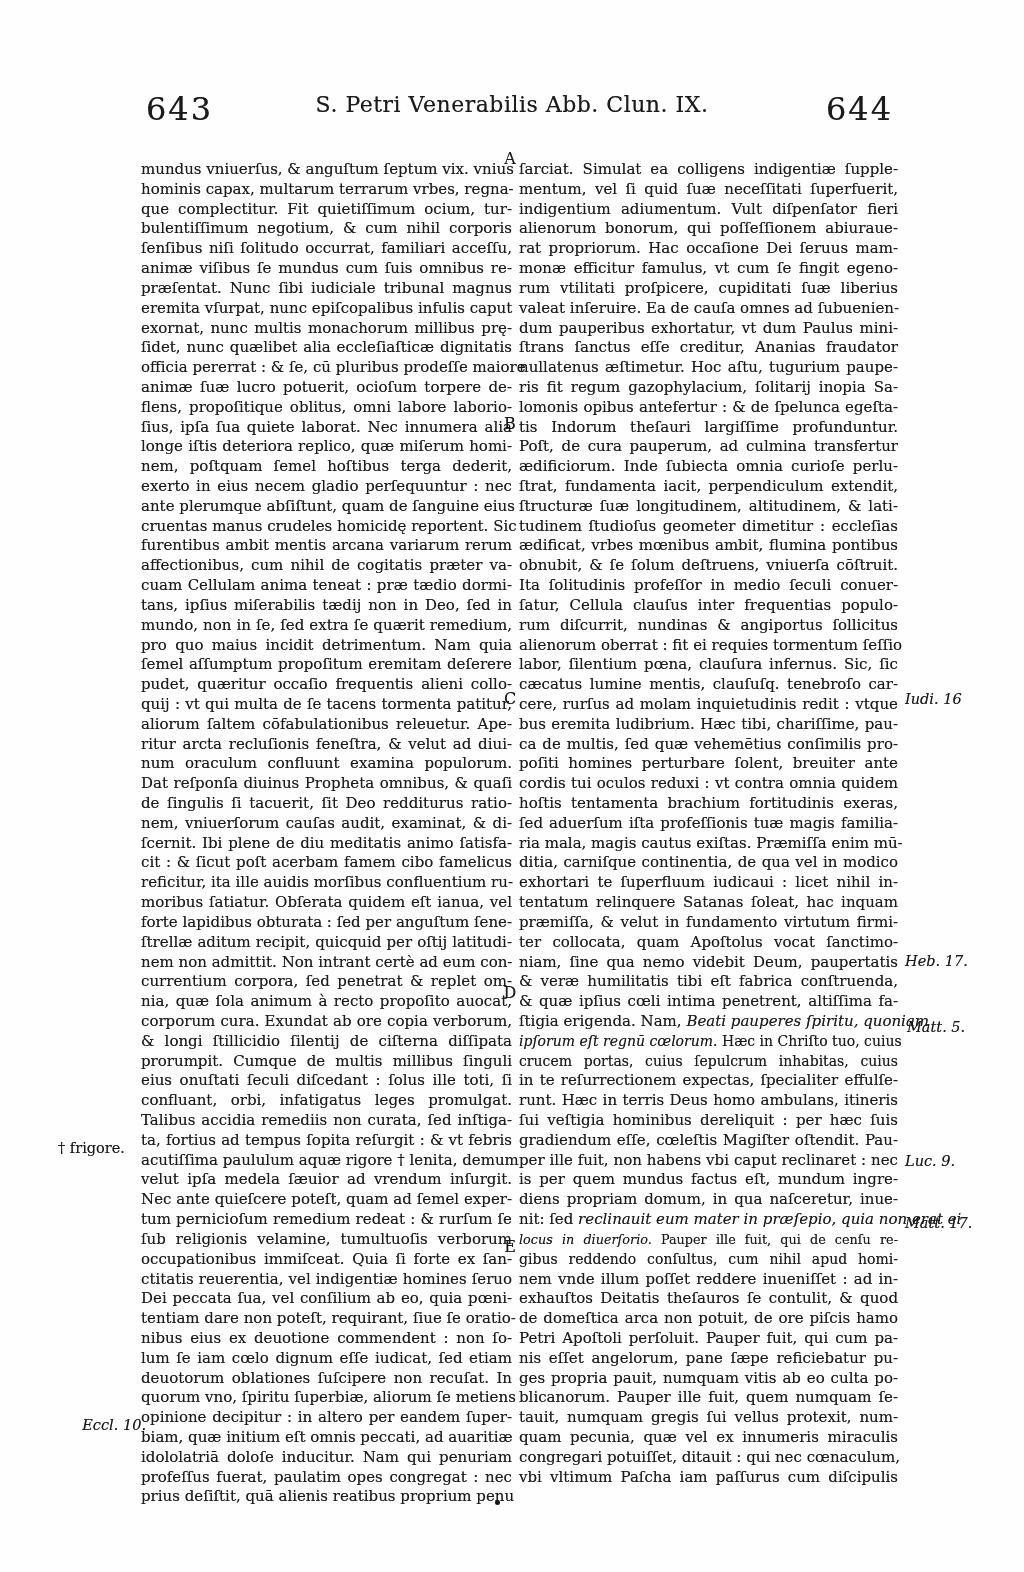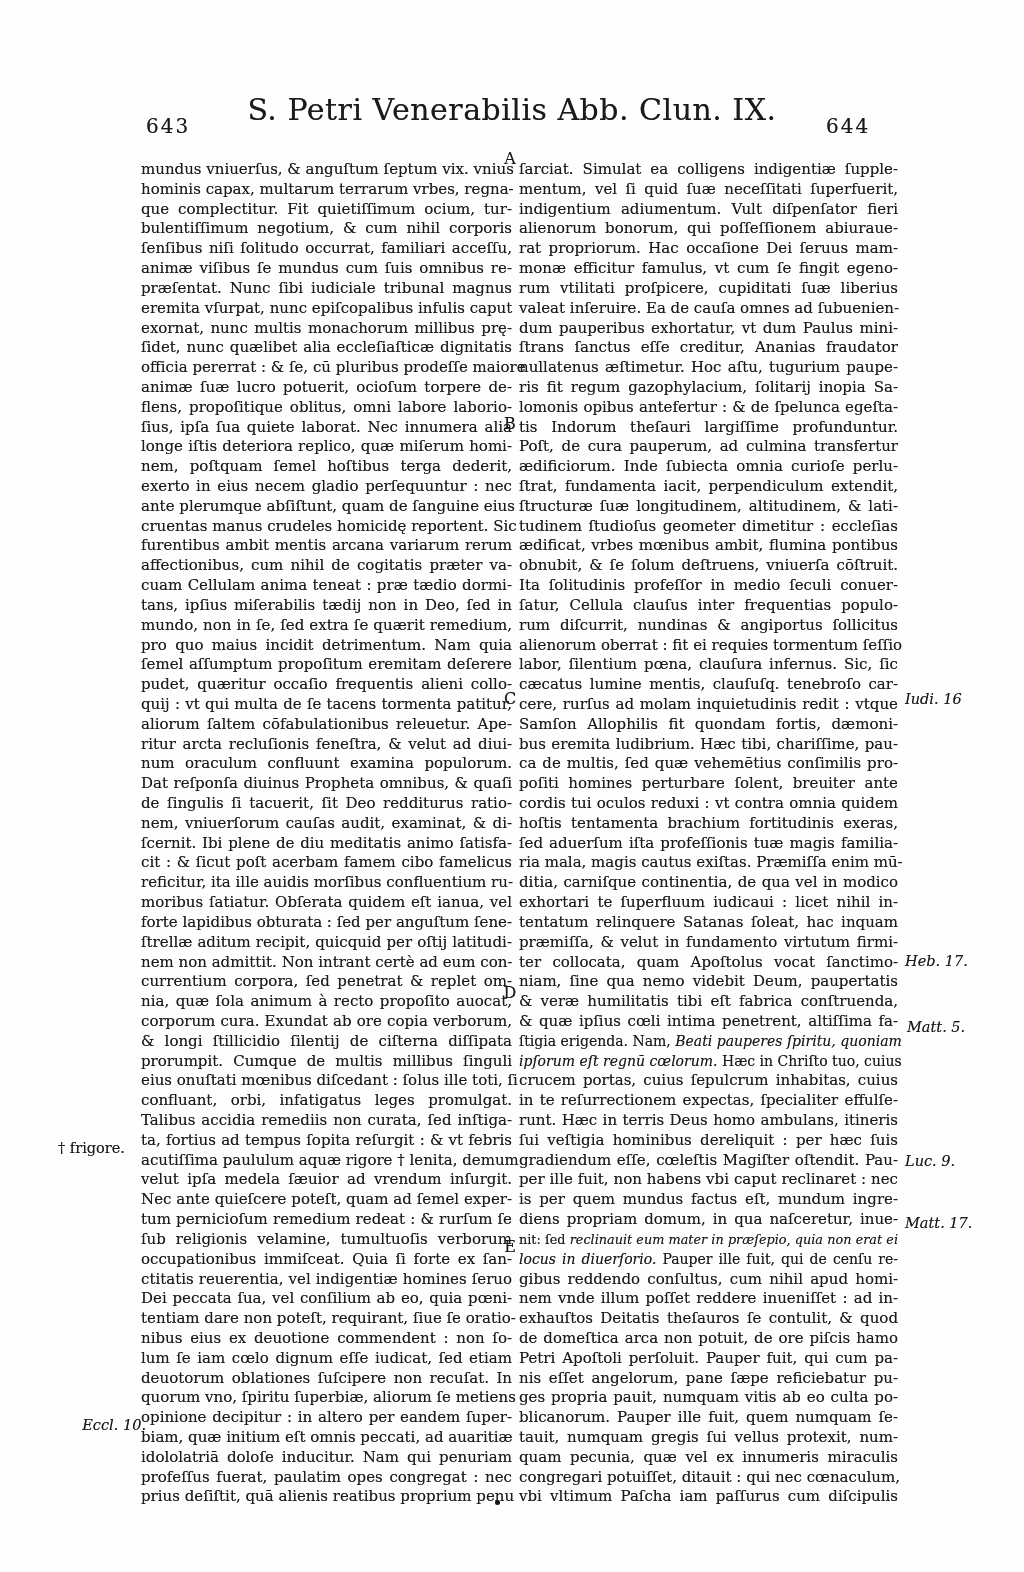--- a/index.html
+++ b/index.html
@@ -3,26 +3,26 @@
 <meta charset="utf-8">
 <style>
   html,body{margin:0;padding:0;}
   body{
     width:1024px;height:1572px;position:relative;overflow:hidden;
     background:#fefefe;color:#1b1b1b;
     font-family:"DejaVu Serif","Liberation Serif",serif;
     text-shadow:0 0 .4px rgba(20,20,20,.55);
   }
   .page{position:absolute;inset:0;}
-  .pagenum{position:absolute;top:90px;font-size:20px;letter-spacing:2px;margin-top:24px;}
+  .pagenum{position:absolute;top:90px;font-size:32px;letter-spacing:2px;}
   #pn-left{left:146px;}
   #pn-right{left:826px;}
   .title{
     position:absolute;top:92px;left:512px;transform:translateX(-50%);
-    font-size:30px;white-space:nowrap;letter-spacing:.5px;
+    font-size:22px;white-space:nowrap;letter-spacing:.5px;
   }
   .col{position:absolute;top:149px;font-size:15px;margin-top:11px;}
   .col-left{left:141px;width:371px;}
   .col-right{left:519px;width:379px;}
   .line{
     height:19.82px;line-height:19.82px;white-space:nowrap;
     text-align:justify;text-align-last:justify;
   }
   .it{font-style:italic;}
   
@@ -104,21 +104,21 @@
       <div class="line"><span>reficitur, ita ille auidis morſibus confluentium ru-</span></div>
       <div class="line"><span>moribus ſatiatur. Obſerata quidem eſt ianua, vel</span></div>
       <div class="line"><span>forte lapidibus obturata : ſed per anguſtum ſene-</span></div>
       <div class="line"><span>ſtrellæ aditum recipit, quicquid per oſtij latitudi-</span></div>
       <div class="line"><span>nem non admittit. Non intrant certè ad eum con-</span></div>
       <div class="line"><span>currentium corpora, ſed penetrat &amp; replet om-</span></div>
       <div class="line"><span>nia, quæ ſola animum à recto propoſito auocat,</span></div>
       <div class="line"><span>corporum cura. Exundat ab ore copia verborum,</span></div>
       <div class="line"><span>&amp; longi ſtillicidio ſilentij de ciſterna diſſipata</span></div>
       <div class="line"><span>prorumpit. Cumque de multis millibus ſinguli</span></div>
-      <div class="line"><span>eius onuſtati mœnibus diſcedant : ſolus ille toti, ſi</span></div>
+      <div class="line"><span>eius onuſtati ſeculi diſcedant : ſolus ille toti, ſi</span></div>
       <div class="line"><span>confluant, orbi, infatigatus leges promulgat.</span></div>
       <div class="line"><span>Talibus accidia remediis non curata, ſed inſtiga-</span></div>
       <div class="line"><span>ta, fortius ad tempus ſopita reſurgit : &amp; vt febris</span></div>
       <div class="line"><span>acutiſſima paululum aquæ rigore † lenita, demum</span></div>
       <div class="line"><span>velut ipſa medela ſæuior ad vrendum inſurgit.</span></div>
       <div class="line"><span>Nec ante quieſcere poteſt, quam ad ſemel exper-</span></div>
       <div class="line"><span>tum pernicioſum remedium redeat : &amp; rurſum ſe</span></div>
       <div class="line"><span>ſub religionis velamine, tumultuoſis verborum</span></div>
       <div class="line"><span>occupationibus immiſceat. Quia ſi forte ex ſan-</span></div>
       <div class="line"><span>ctitatis reuerentia, vel indigentiæ homines ſeruo</span></div>
@@ -156,21 +156,20 @@
       <div class="line"><span>tudinem ſtudioſus geometer dimetitur : eccleſias</span></div>
       <div class="line"><span>ædificat, vrbes mœnibus ambit, flumina pontibus</span></div>
       <div class="line"><span>obnubit, &amp; ſe ſolum deſtruens, vniuerſa cōſtruit.</span></div>
       <div class="line"><span>Ita ſolitudinis profeſſor in medio ſeculi conuer-</span></div>
       <div class="line"><span>ſatur, Cellula clauſus inter frequentias populo-</span></div>
       <div class="line"><span>rum diſcurrit, nundinas &amp; angiportus ſollicitus</span></div>
       <div class="line"><span>alienorum oberrat : fit ei requies tormentum ſeſſio</span></div>
       <div class="line"><span>labor, ſilentium pœna, clauſura infernus. Sic, ſic</span></div>
       <div class="line"><span>cæcatus lumine mentis, clauſuſq. tenebroſo car-</span></div>
       <div class="line"><span>cere, rurſus ad molam inquietudinis redit : vtque</span></div>
-      <div class="line"><span>Samſon Allophilis fit quondam fortis, dæmoni-</span></div>
       <div class="line"><span>bus eremita ludibrium. Hæc tibi, chariſſime, pau-</span></div>
       <div class="line"><span>ca de multis, ſed quæ vehemētius conſimilis pro-</span></div>
       <div class="line"><span>poſiti homines perturbare ſolent, breuiter ante</span></div>
       <div class="line"><span>cordis tui oculos reduxi : vt contra omnia quidem</span></div>
       <div class="line"><span>hoſtis tentamenta brachium fortitudinis exeras,</span></div>
       <div class="line"><span>ſed aduerſum iſta profeſſionis tuæ magis familia-</span></div>
       <div class="line"><span>ria mala, magis cautus exiſtas. Præmiſſa enim mū-</span></div>
       <div class="line"><span>ditia, carniſque continentia, de qua vel in modico</span></div>
       <div class="line"><span>exhortari te ſuperfluum iudicaui : licet nihil in-</span></div>
       <div class="line"><span>tentatum relinquere Satanas ſoleat, hac inquam</span></div>

